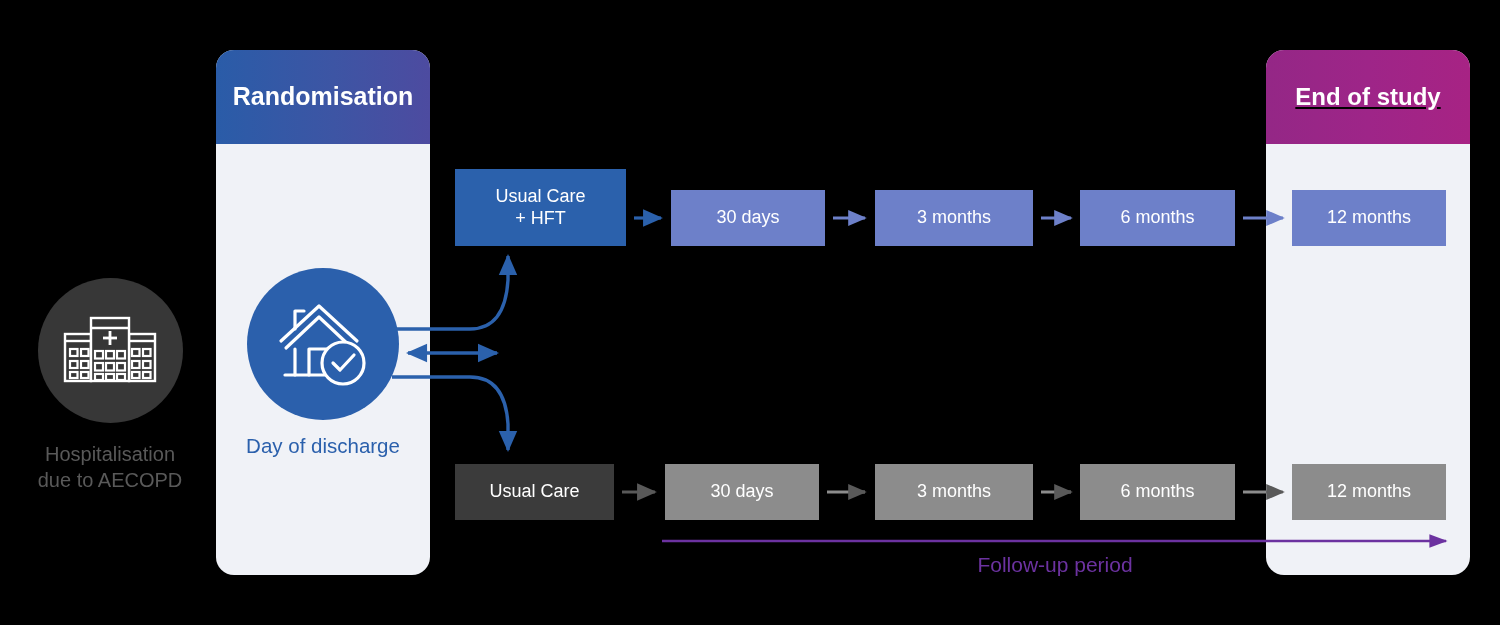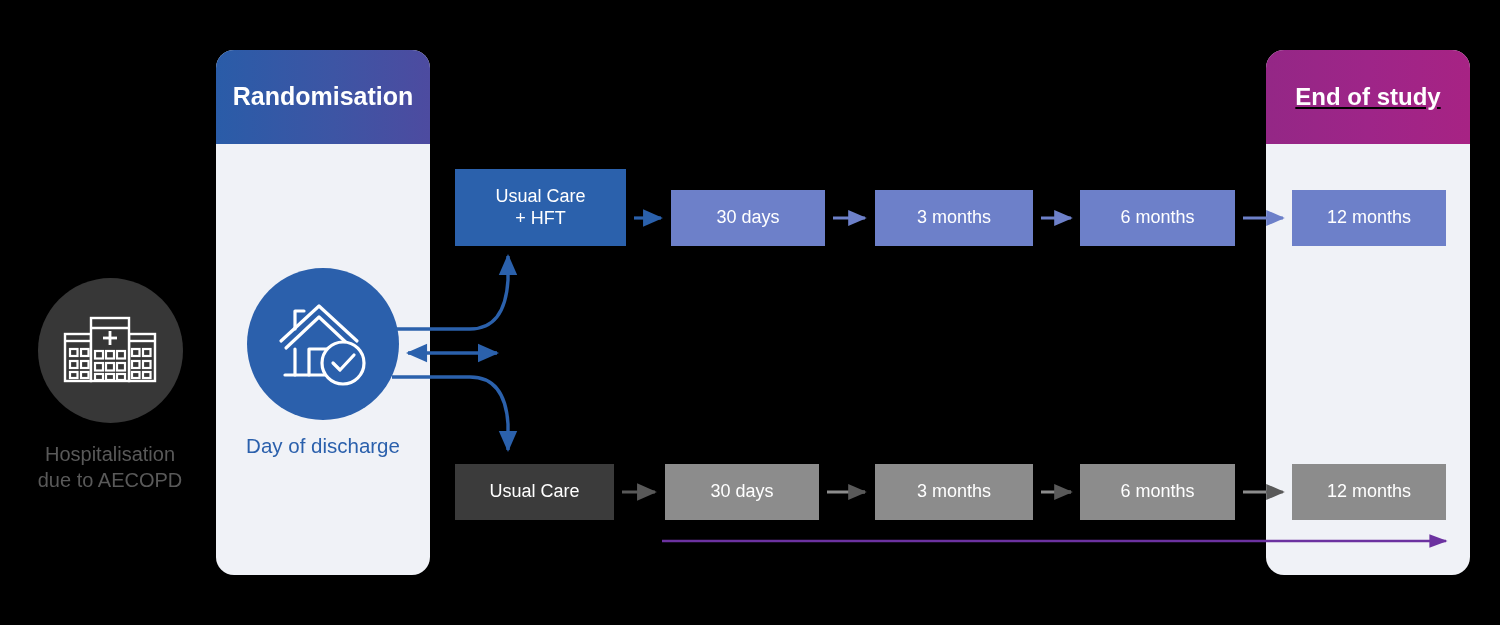--- a/index.html
+++ b/index.html
@@ -241,14 +241,15 @@
   <div class="pill pill--fu-hft" id="pill-hft-3m">3 months</div>
   <div class="pill pill--fu-hft" id="pill-hft-6m">6 months</div>
   <div class="pill pill--fu-hft" id="pill-hft-12m">12 months</div>
 
   <div class="pill pill--arm-uc" id="pill-uc-arm">Usual Care</div>
   <div class="pill pill--fu-uc" id="pill-uc-30d">30 days</div>
   <div class="pill pill--fu-uc" id="pill-uc-3m">3 months</div>
   <div class="pill pill--fu-uc" id="pill-uc-6m">6 months</div>
   <div class="pill pill--fu-uc" id="pill-uc-12m">12 months</div>
 
+  <div id="followup-label">Follow-up period</div>
 
 </div>
 
 </body></html>

